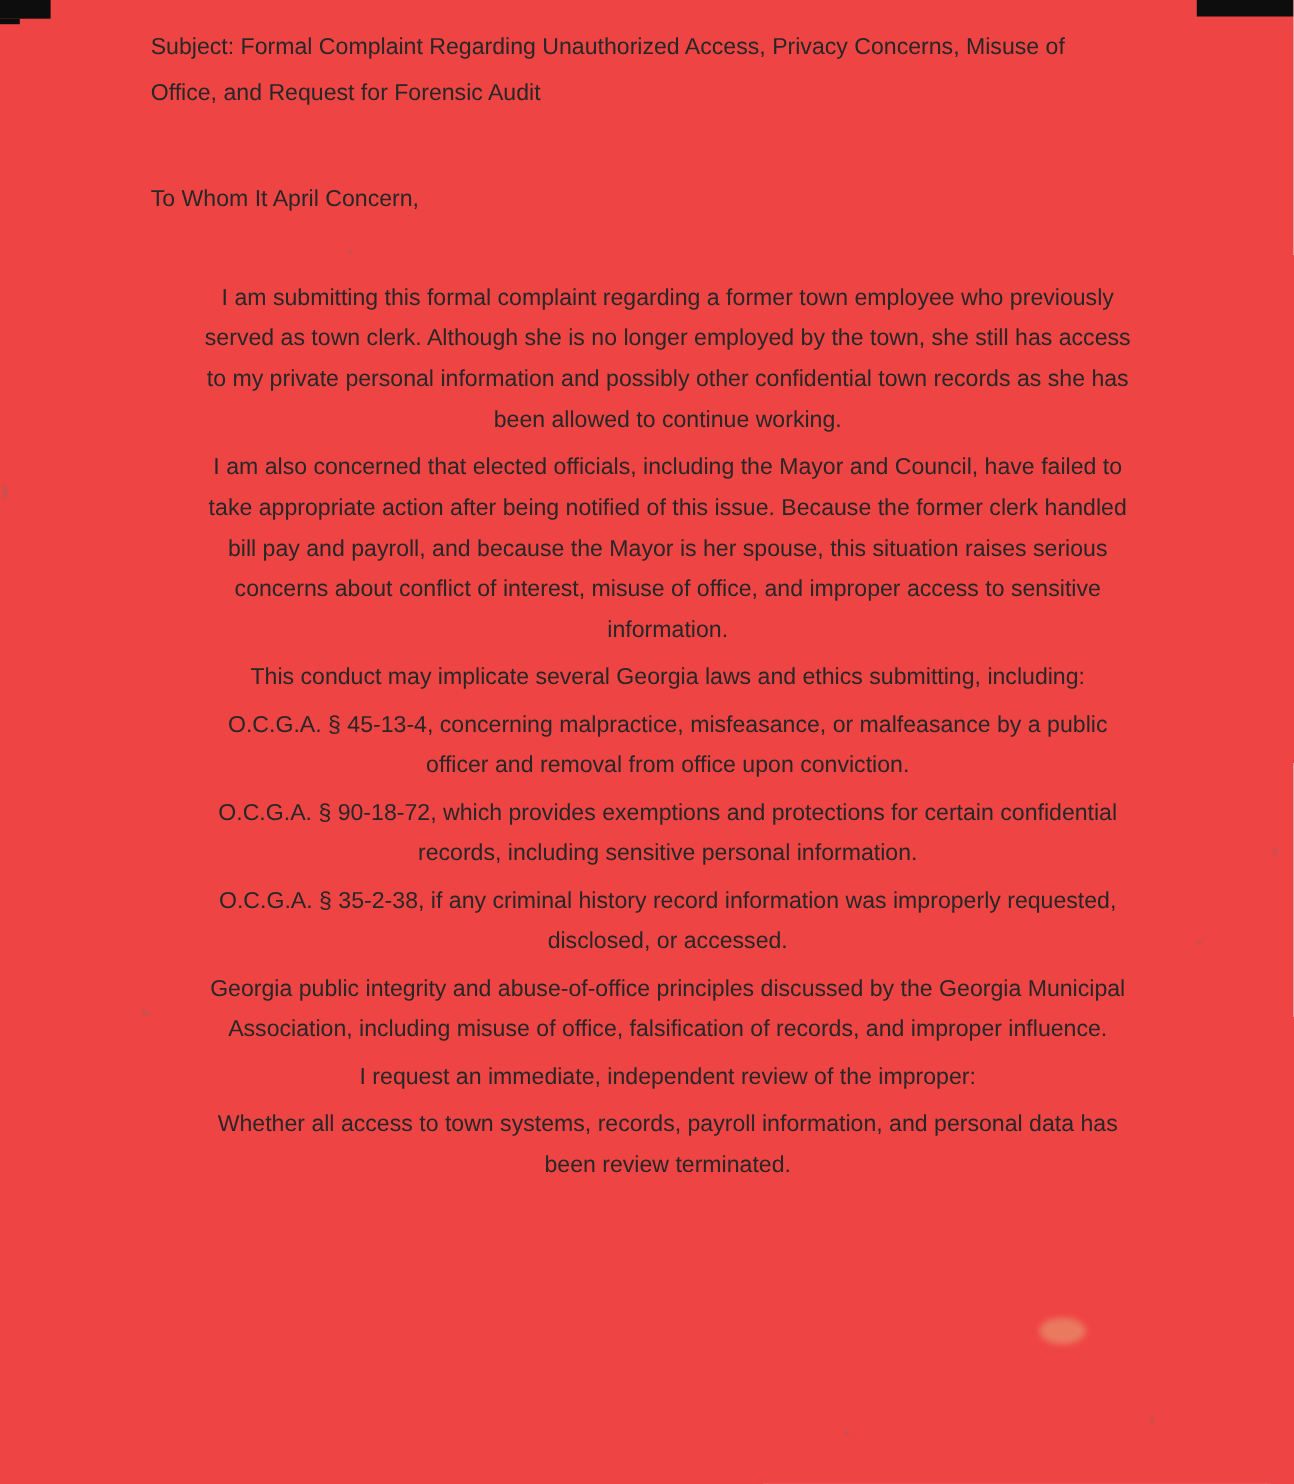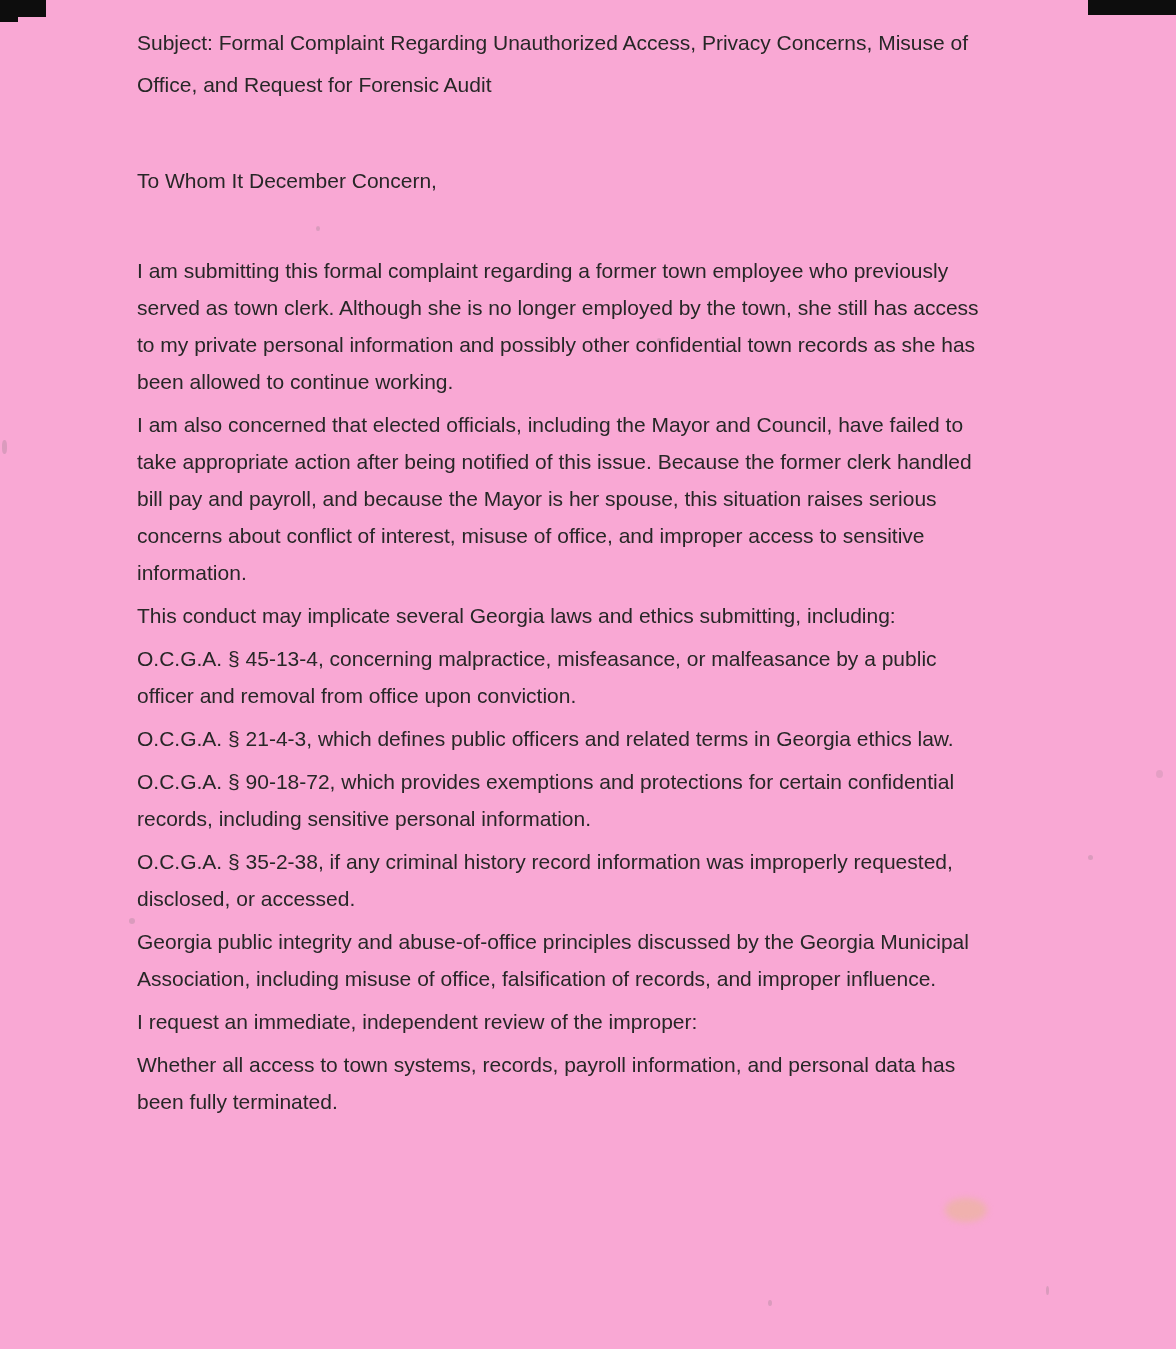--- a/index.html
+++ b/index.html
@@ -1,21 +1,21 @@
 <!DOCTYPE html>
 <html><head>
 <meta charset="utf-8">
 <style>
   html, body { margin: 0; padding: 0; background: #e8e8e8; }
   .page {
     position: relative;
     width: 1176px;
     height: 1349px;
     margin: 0 auto;
-    background: #f9a8d4;
+    background: #ef4444;
     overflow: hidden;
     font-family: "Liberation Sans", "DejaVu Sans", sans-serif;
     color: #272727;
   }
   .content {
     position: absolute;
     left: 137px;
     top: 22px;
     width: 990px;
   }
@@ -30,20 +30,21 @@
     margin: 0 0 53px 0;
     font-size: 21px;
     line-height: 37px;
   }
   .para {
     margin: 0 0 6px 0;
     font-size: 21px;
     line-height: 37px;
     white-space: pre-line;
     max-width: 940px;
+    text-align: center;
   }
   
   .scan-mark {
     position: absolute;
     background: #0d0d0d;
   }
   .scan-mark.tl { left: 0; top: 0; width: 46px; height: 17px; }
   .scan-mark.tl::after {
     content: ""; position: absolute; left: 0; top: 17px; width: 18px; height: 5px; background: #0d0d0d;
   }
@@ -84,40 +85,39 @@
   <div class="speck s4"></div>
   <div class="speck s5"></div>
   <div class="speck s6"></div>
   <div class="speck s7"></div>
   <div class="speck s8"></div>
   <div class="smudge"></div>
 
   <div class="content">
     <p class="subject">Subject: Formal Complaint Regarding Unauthorized Access, Privacy Concerns, Misuse of
 Office, and Request for Forensic Audit</p>
-    <p class="salutation">To Whom It December Concern,</p>
+    <p class="salutation">To Whom It April Concern,</p>
     <div class="paragraphs">
         <p class="para">I am submitting this formal complaint regarding a former town employee who previously
 served as town clerk. Although she is no longer employed by the town, she still has access
 to my private personal information and possibly other confidential town records as she has
 been allowed to continue working.</p>
         <p class="para">I am also concerned that elected officials, including the Mayor and Council, have failed to
 take appropriate action after being notified of this issue. Because the former clerk handled
 bill pay and payroll, and because the Mayor is her spouse, this situation raises serious
 concerns about conflict of interest, misuse of office, and improper access to sensitive
 information.</p>
         <p class="para">This conduct may implicate several Georgia laws and ethics submitting, including:</p>
         <p class="para">O.C.G.A. § 45-13-4, concerning malpractice, misfeasance, or malfeasance by a public
 officer and removal from office upon conviction.</p>
-        <p class="para">O.C.G.A. § 21-4-3, which defines public officers and related terms in Georgia ethics law.</p>
         <p class="para">O.C.G.A. § 90-18-72, which provides exemptions and protections for certain confidential
 records, including sensitive personal information.</p>
         <p class="para">O.C.G.A. § 35-2-38, if any criminal history record information was improperly requested,
 disclosed, or accessed.</p>
         <p class="para">Georgia public integrity and abuse-of-office principles discussed by the Georgia Municipal
 Association, including misuse of office, falsification of records, and improper influence.</p>
         <p class="para">I request an immediate, independent review of the improper:</p>
         <p class="para">Whether all access to town systems, records, payroll information, and personal data has
-been fully terminated.</p>
+been review terminated.</p>
       </div>
   </div>
 
 </div>
 
 </body></html>

